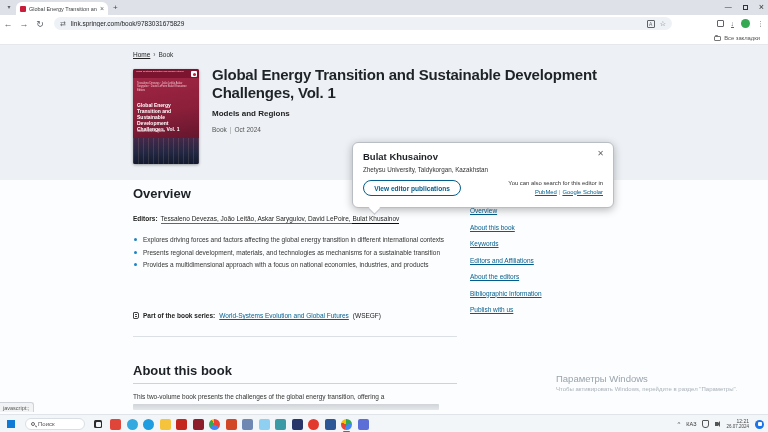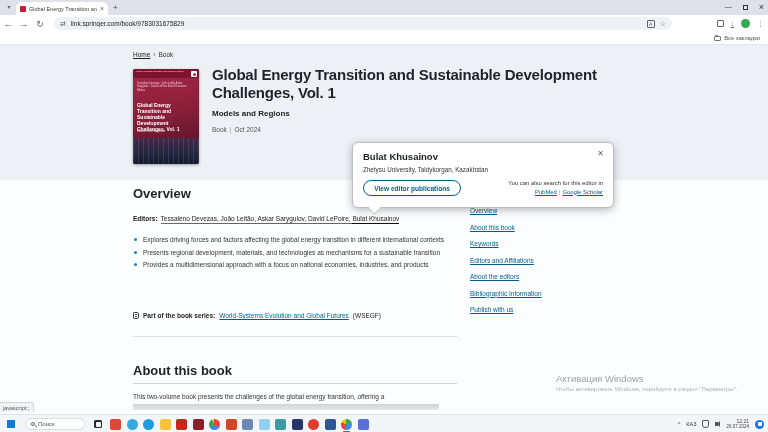--- a/index.html
+++ b/index.html
@@ -247,21 +247,21 @@
           <div>You can also search for this editor in</div>
           <div class="links">
             <a class="tlink">PubMed</a><span class="sep">|</span><a class="tlink">Google Scholar</a>
           </div>
         </div>
       </div>
     </div>
     <div class="popup-tail"></div>
 
     <div class="watermark">
-      <div class="wm1">Активация Windows</div>
+      <div class="wm1">Параметры Windows</div>
       <div class="wm2">Чтобы активировать Windows, перейдите в раздел "Параметры".</div>
     </div>
 
     <div class="statusbubble">javascript:;</div>
   </div>
 
   <div class="taskbar">
     <div class="start">
         <span></span>
         <span></span>

